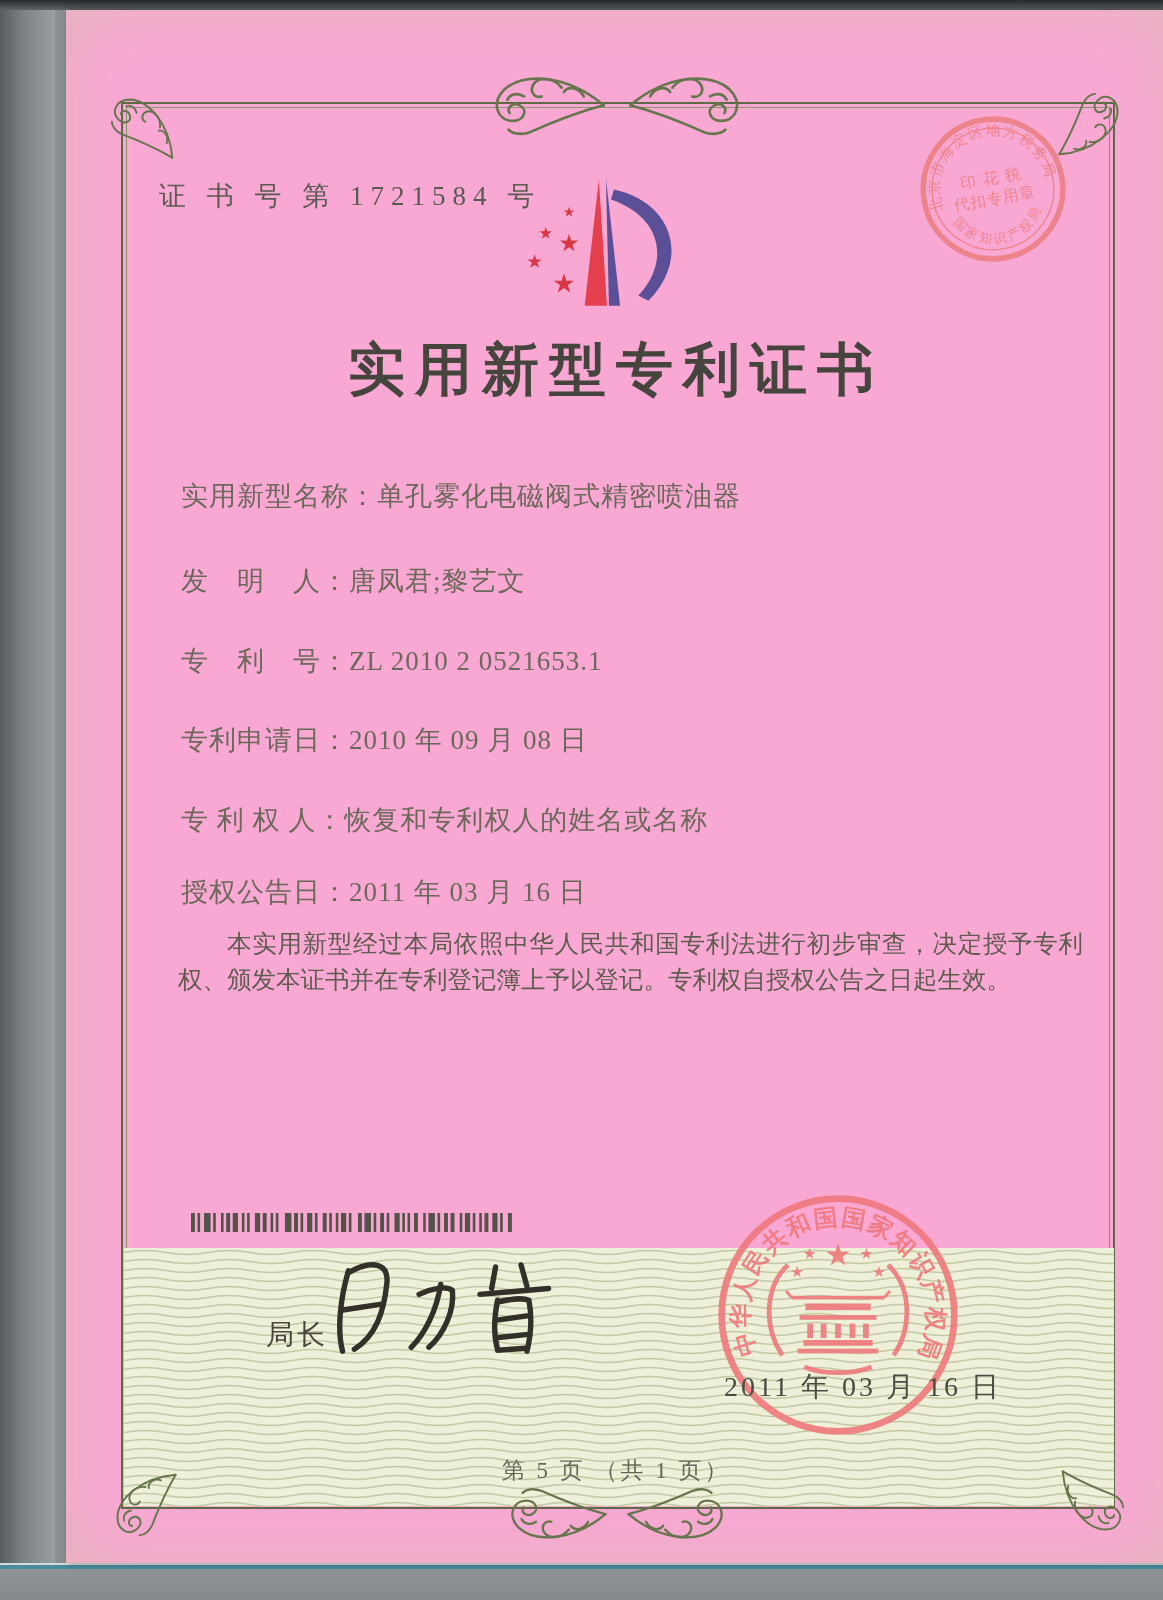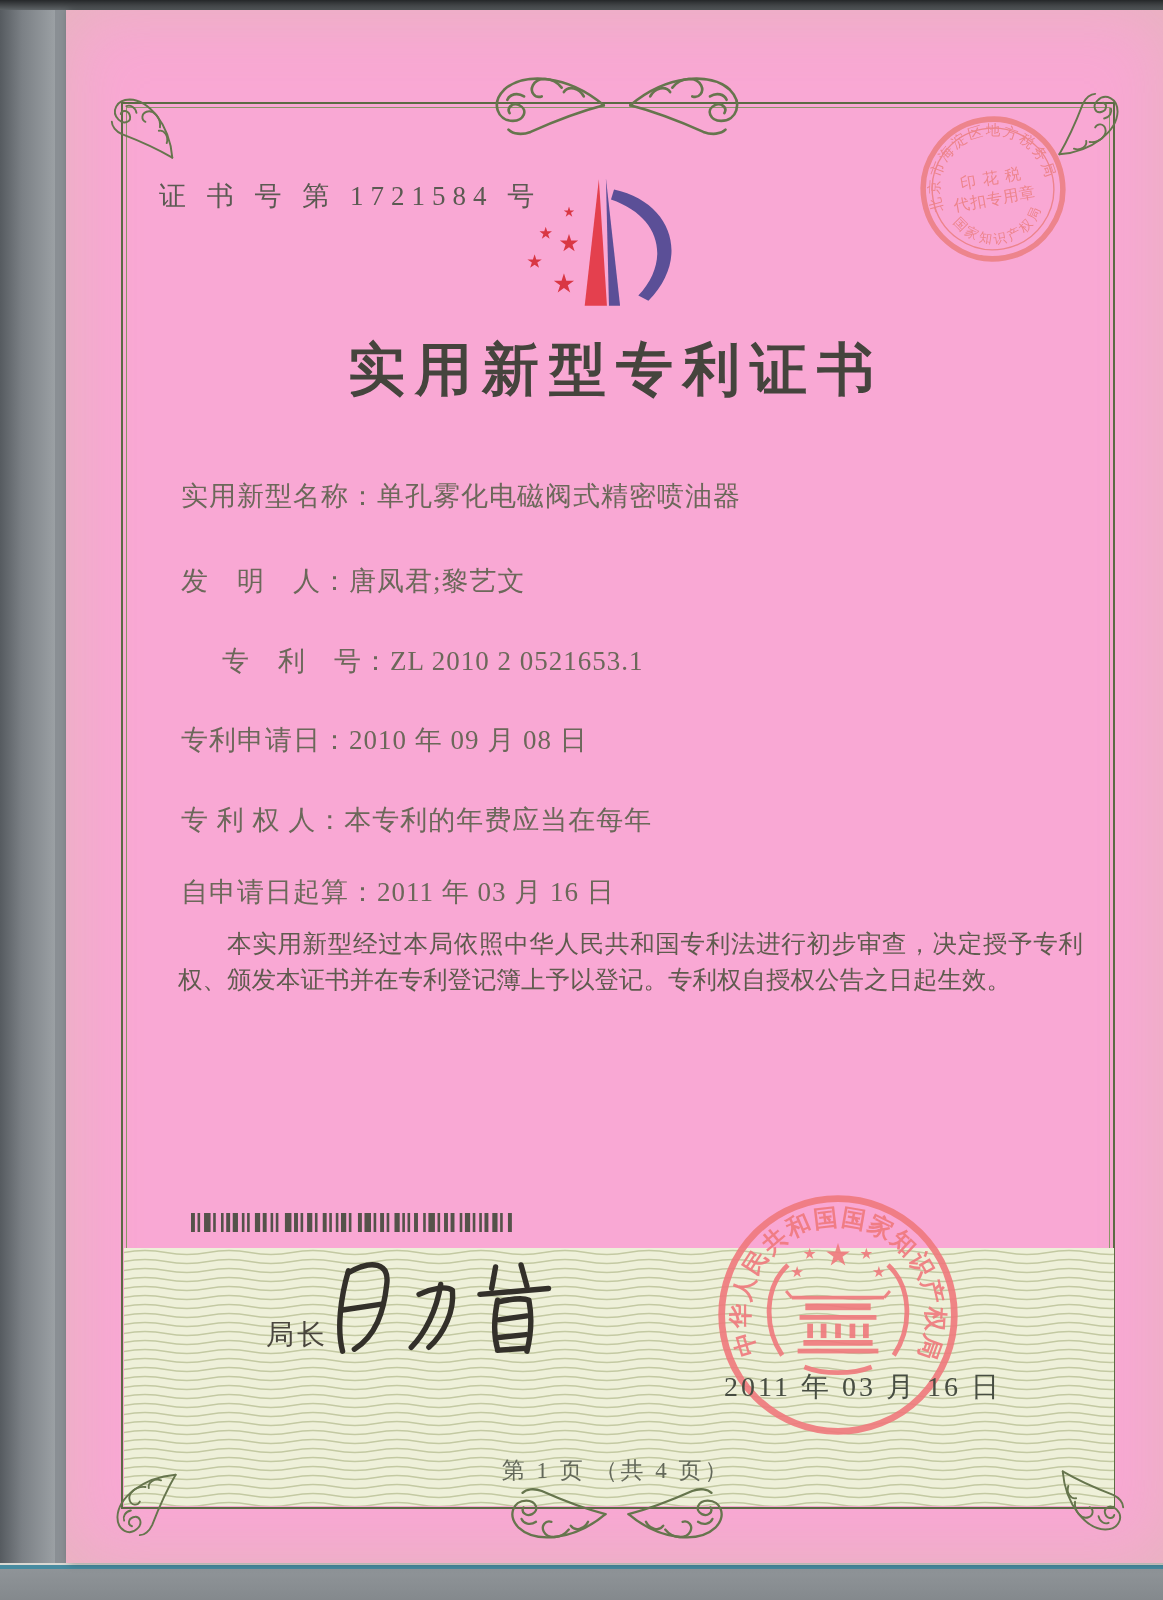--- a/index.html
+++ b/index.html
@@ -18,21 +18,21 @@
     border:2px solid #5c6b45;}
   .frame-inner{position:absolute;inset:3px;border:1px solid #8a9768;}
   .wave-band{position:absolute;left:1px;right:1px;bottom:1px;height:258px;}
   .ornament{position:absolute;color:#66754d;}
   .cert-no{position:absolute;left:93px;top:168px;font-size:27px;letter-spacing:7px;color:#5b5a52;}
   .logo{position:absolute;left:460px;top:163px;width:172px;height:138px;}
   .tax-stamp{position:absolute;left:851px;top:103px;width:152px;height:152px;transform:rotate(-10deg);opacity:.92;}
   .title{position:absolute;left:55px;top:322px;width:990px;text-align:center;
     font-size:57px;font-weight:bold;letter-spacing:10px;color:#45443d;}
   .field{position:absolute;left:115px;font-size:27px;color:#6c685a;letter-spacing:1px;white-space:nowrap;}
-  .f0{top:468px;} .f1{top:553px;} .f2{top:633px;margin-left:41px;} .f3{top:712px;} .f4{top:792px;} .f5{top:864px;}
+  .f0{top:468px;} .f1{top:553px;} .f2{top:633px;} .f3{top:712px;} .f4{top:792px;} .f5{top:864px;}
   .body-text{position:absolute;left:112px;top:916px;width:905px;font-size:24.5px;
     line-height:36px;color:#5f5b4e;text-align:justify;}
   .body-text p{margin:0;text-indent:2em;}
   .barcode{position:absolute;left:125px;top:1203px;width:330px;height:19px;}
   .signer{position:absolute;left:200px;top:1306px;font-size:28px;color:#4a463e;letter-spacing:3px;}
   .signature{position:absolute;left:255px;top:1243px;width:255px;height:118px;}
   .sig-name-hidden{position:absolute;width:1px;height:1px;overflow:hidden;clip-path:inset(50%);}
   .office-seal{position:absolute;left:647px;top:1180px;width:250px;height:250px;opacity:.9;}
   .seal-date{position:absolute;left:658px;top:1358px;font-size:28px;color:#474d42;letter-spacing:3px;white-space:nowrap;}
   .page-footer{position:absolute;left:55px;top:1445px;width:990px;text-align:center;
@@ -137,24 +137,24 @@
     <div class="field f1">
       <span>发　明　人：</span><span>唐凤君;黎艺文</span>
     </div>
     <div class="field f2">
       <span>专　利　号：</span><span>ZL 2010 2 0521653.1</span>
     </div>
     <div class="field f3">
       <span>专利申请日：</span><span>2010 年 09 月 08 日</span>
     </div>
     <div class="field f4">
-      <span>专 利 权 人：</span><span>本专利的年费应当在每年</span>
+      <span>专 利 权 人：</span><span>恢复和专利权人的姓名或名称</span>
     </div>
     <div class="field f5">
-      <span>自申请日起算：</span><span>2011 年 03 月 16 日</span>
+      <span>授权公告日：</span><span>2011 年 03 月 16 日</span>
     </div>
 
     <div class="body-text">
       <p>本实用新型经过本局依照中华人民共和国专利法进行初步审查，决定授予专利权、颁发本证书并在专利登记簿上予以登记。专利权自授权公告之日起生效。</p>
     </div>
 
     <svg class="barcode" viewBox="0 0 253 19" preserveAspectRatio="none">
       <g id="barcode-bars" fill="#55524a">
           <rect x="0" y="0" width="3" height="19"></rect>
           <rect x="5" y="0" width="2" height="19"></rect>
@@ -250,16 +250,16 @@
         <rect x="94" y="156" width="72" height="6" stroke="none"></rect>
         <rect x="88" y="165" width="84" height="5" stroke="none"></rect>
         <path d="M72,172 C52,142 54,100 78,78" fill="none" stroke-width="5"></path>
         <path d="M188,172 C208,142 206,100 182,78" fill="none" stroke-width="5"></path>
         <path d="M95,184 C115,192 145,192 165,184" fill="none" stroke-width="5"></path>
       </g>
     </svg>
 
     <div class="seal-date">2011 年 03 月 16 日</div>
 
-    <div class="page-footer">第 1 页 （共 4 页）</div>
+    <div class="page-footer">第 5 页 （共 1 页）</div>
 
   </div>
 </div>
 
 </body></html>

